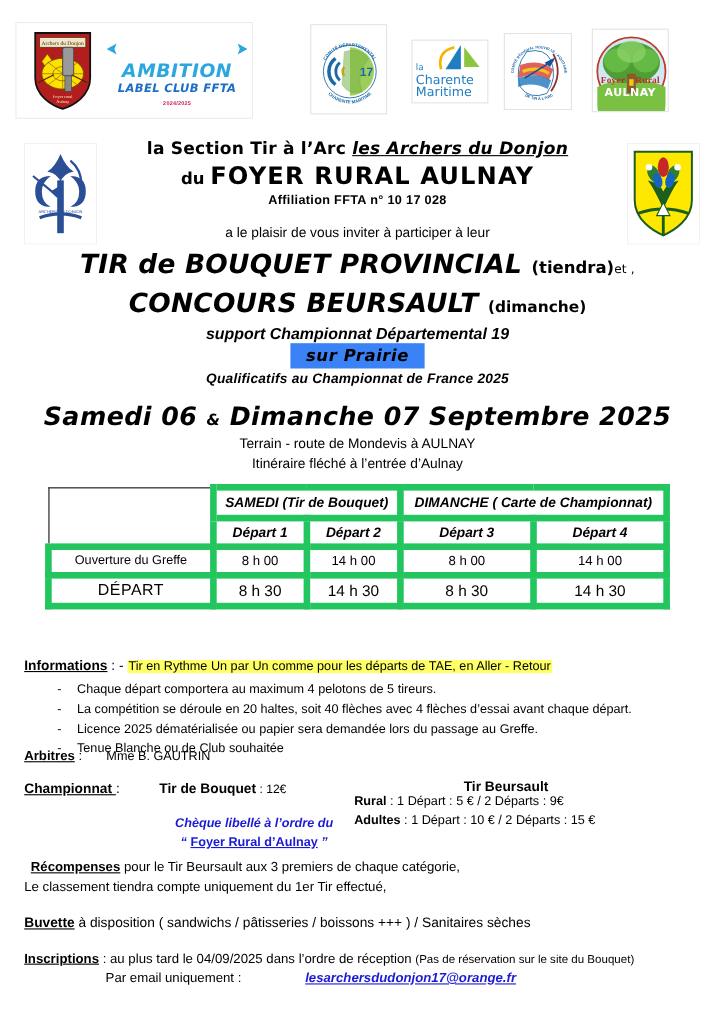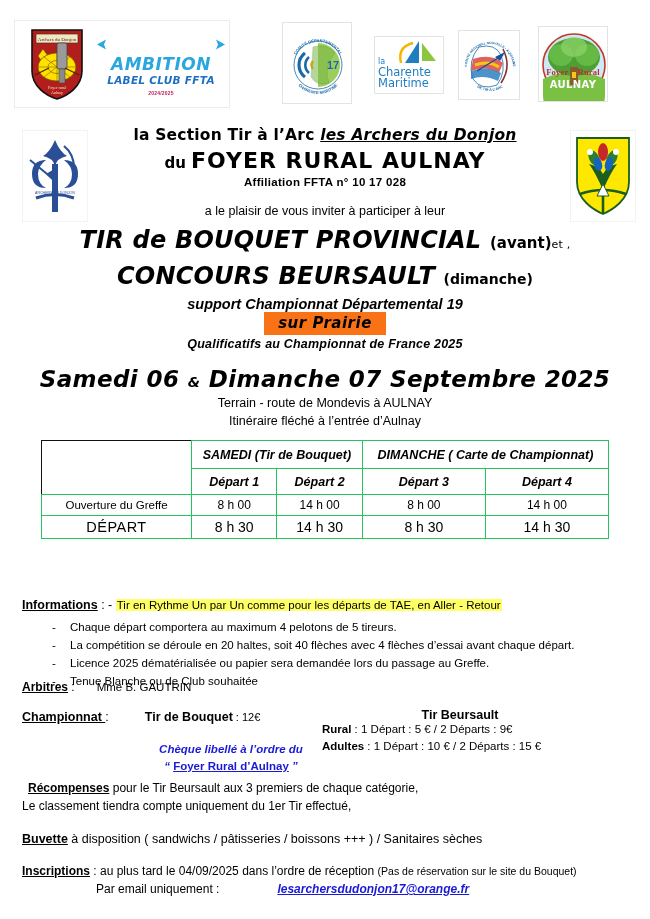--- a/index.html
+++ b/index.html
@@ -104,21 +104,21 @@
   .title-1 .etv   { font-size:11px; font-weight:500; font-style:normal; }
   .title-2 {
     top:262px; font-family:"DejaVu Sans", sans-serif;
     font-size:24px; font-weight:800; font-style:italic; letter-spacing:.2px;
   }
   .title-2 .paren { font-size:14px; font-weight:700; font-style:normal; letter-spacing:0; }
 
   .subt-1 { top:296px; font-size:14.5px; font-style:italic; font-weight:600; }
   .prairie-row { top:312px; }
   .prairie {
-    display:inline-block; background:#f97316;
+    display:inline-block; background:#3b82f6;
     padding:2px 14px 3px 14px;
     font-family:"DejaVu Sans", sans-serif;
     font-size:15px; font-weight:800; font-style:italic; letter-spacing:.5px;
   }
   .subt-2 { top:337px; font-size:12.5px; font-style:italic; font-weight:600; letter-spacing:.2px; }
 
   .bigdate {
     top:366px; font-family:"DejaVu Sans", sans-serif;
     font-size:23px; font-weight:800; font-style:italic; letter-spacing:.4px;
   }
@@ -127,21 +127,21 @@
   .itineraire { top:414px; font-size:12.5px; font-weight:500; }
 
   
   .sched {
     position:absolute; left:41px; top:440px;
     width:568px;
     border-collapse:collapse;
     font-family:"Liberation Sans", sans-serif;
   }
   .sched td, .sched th {
-    border:1px solid #22c55e;
+    border:6px solid #22c55e;
     text-align:center; vertical-align:middle;
     font-weight:500; font-size:12px;
     padding:3px 2px;
   }
   .sched .col-lbl { width:150px; font-size:11.5px; }
   .sched .daygrp  { font-size:12.5px; font-style:italic; font-weight:600; height:28px; }
   .sched .depart  { font-size:12.5px; font-style:italic; font-weight:600; height:26px; }
   .sched .blank   { border-left:1px solid #111; border-top:1px solid #111; border-bottom:0; }
   .sched .blank2  { border-left:1px solid #111; border-top:0; }
   .sched .rowlbl  { font-size:11.5px; }
@@ -333,21 +333,21 @@
   <span>la  Section  Tir à l’Arc </span><span class="u">les Archers du Donjon</span>
 </div>
 <div class="hdr line-2">
   <span class="small">du  </span><span>FOYER  RURAL  AULNAY</span>
 </div>
 <div class="hdr line-3">Affiliation  FFTA  n°  10 17 028</div>
 <div class="hdr line-4">a le plaisir de vous inviter à participer à leur</div>
 
 <div class="hdr title-1">
   <span>TIR de BOUQUET PROVINCIAL</span>
-  <span class="paren">(avant)</span><span class="etv">et ,</span>
+  <span class="paren">(tiendra)</span><span class="etv">et ,</span>
 </div>
 <div class="hdr title-2">
   <span>CONCOURS  BEURSAULT</span>
   <span class="paren">(dimanche)</span>
 </div>
 <div class="hdr subt-1">support Championnat Départemental 19</div>
 <div class="hdr prairie-row">
   <span class="prairie">sur  Prairie</span>
 </div>
 <div class="hdr subt-2">Qualificatifs  au  Championnat  de  France  2025</div>

